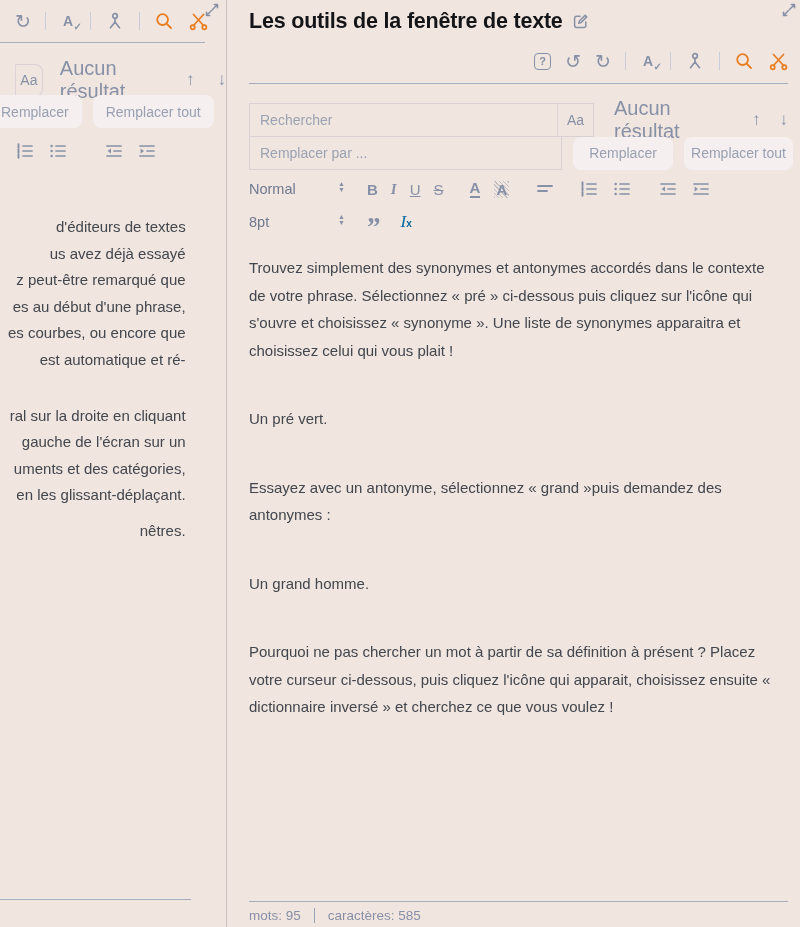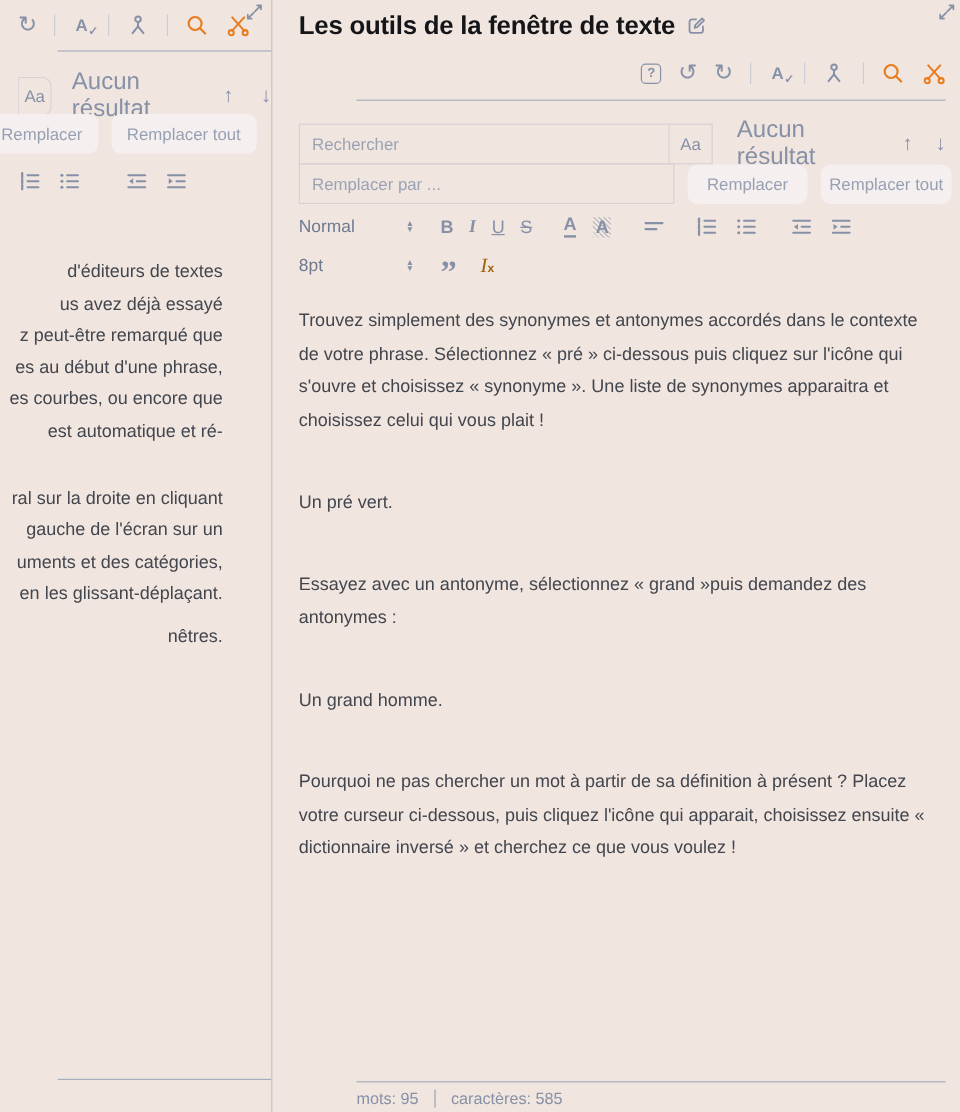--- a/index.html
+++ b/index.html
@@ -26,37 +26,37 @@
   .result { font-size:20px; color:#8691a7; }
   .aa { font-size:14px; color:#8691a7; }
   .btn { height:33px; padding:0 13px; border:none; border-radius:8px; background:#f5eff0;
          color:#98a1b2; font-size:14px; font-family:"Liberation Sans",sans-serif; cursor:pointer;
          display:inline-flex; align-items:center; white-space:nowrap; }
   .inputwrap { display:flex; align-items:center; border:1px solid #dad1d5; border-radius:0; height:34px; background:transparent; }
   .inputwrap input { flex:1; min-width:0; border:none; outline:none; background:transparent;
          padding:0 10px; font-size:14px; font-family:"Liberation Sans",sans-serif; color:#42464e; }
   .inputwrap input::placeholder { color:#9aa3b4; }
   .inputwrap .aa { border-left:1px solid #ded5d8; align-self:stretch; display:flex; align-items:center; padding:0 9px; }
-  .hline { border-top:1px solid #a6aebc;margin-left:48px; }
+  .hline { border-top:1px solid #a6aebc; }
 
   
   .fl { color:#8691a7; font-size:15px; line-height:1; display:inline-block; }
   .fl.b { font-weight:700; }
   .fl.i { font-family:"Liberation Serif",serif; font-style:italic; font-weight:700; }
   .fl.u { text-decoration:underline; }
   .fl.s { text-decoration:line-through; }
   .fl.colorA { font-weight:700; border-bottom:2px solid #8691a7; padding-bottom:1px; }
   .fl.hlA { font-weight:700; padding:1px 2px;
             background:repeating-linear-gradient(45deg, rgba(134,145,167,.45) 0 1px, transparent 1px 3px); }
   .updown { display:inline-flex; flex-direction:column; align-items:center; color:#8691a7; }
   .updown span { font-size:7px; line-height:5.5px; }
-  .fmt-sel { width:96px; display:flex; justify-content:space-between; align-items:center;
+  .fmt-sel { width:96px; display:flex; justify-content:space-between; 
              font-size:14.5px; color:#6e7a90; cursor:pointer; }
   .quote { font-family:"Liberation Serif",serif; font-size:27px; font-weight:700; color:#8691a7; line-height:12px; transform:translateY(5px); }
-  .clearfmt { color:#a16207; }
+  .clearfmt { color:#0369a1; }
   .clearfmt .ci { font-family:"Liberation Serif",serif; font-style:italic; font-size:17px; }
   .clearfmt .cx { font-size:10px; font-weight:700; }
 
   
   .lp-toolbar { position:absolute; top:11px; right:18px; }
   .lp-divider { position:absolute; top:42px; left:0; width:205px; }
   .lp-search { position:absolute; top:57px; left:15px; display:flex; align-items:center; gap:17px; }
   .aa-box { height:33px; width:34px; border:1px solid #dad1d5; border-left:1px solid #ded5d8;
             border-radius:0 8px 8px 0; display:inline-flex; align-items:center; justify-content:center; cursor:pointer; }
   .lp-search .arrow { margin-left:6px; }

